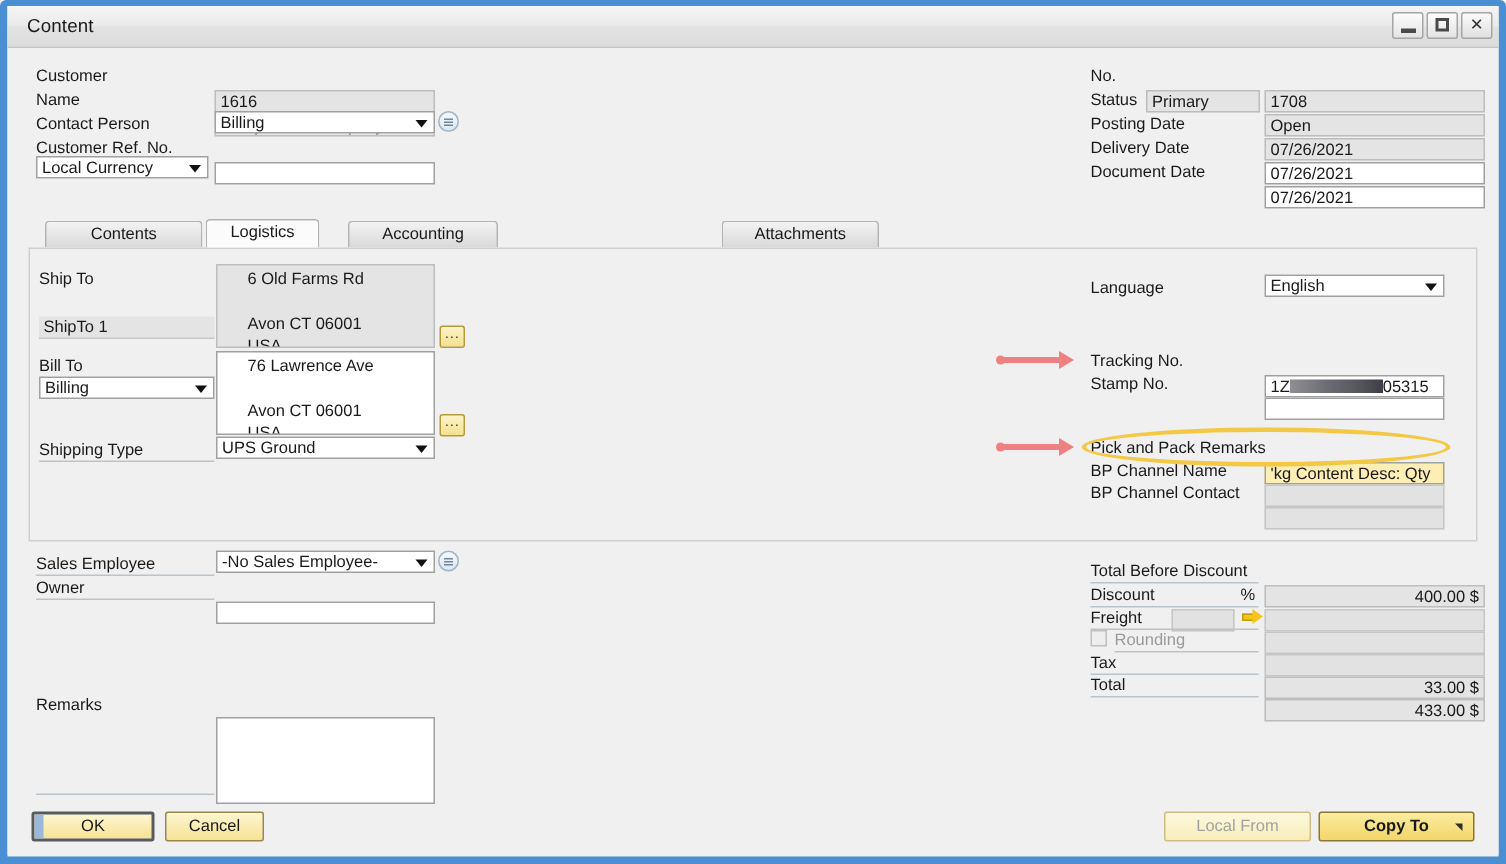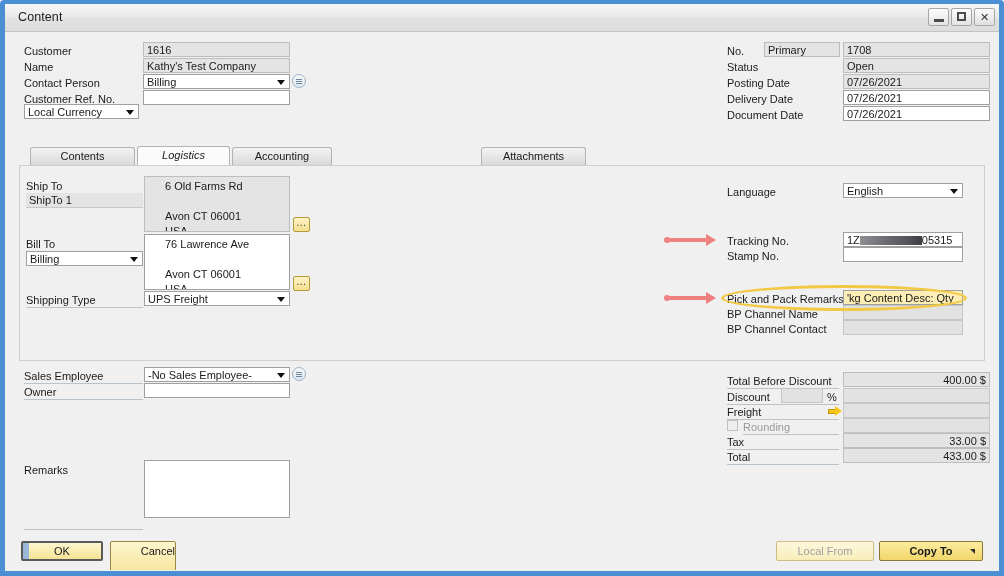--- a/index.html
+++ b/index.html
@@ -113,20 +113,21 @@
     position: absolute;
     box-sizing: border-box;
     border: 1px solid #a0a0a0;
     background: #ffffff;
     font-size: 11px;
     line-height: 13px;
     padding: 1px 3px;
     color: #1a1a1a;
     white-space: nowrap;
     overflow: hidden;
+    margin-top: 18px;
   }
   .fld.ro {
     background: #e4e4e4;
     border: 1px solid #bdbdbd;
   }
   .fld.ro2 {
     background: #e2e2e2;
     border: 1px solid #c6c6c6;
   }
   .fld.flat {
@@ -414,21 +415,21 @@
   <div class="fld ro" style="left:838px; top:70px; width:147px; height:15px;">07/26/2021</div>
 
   <div class="lbl" style="left:722px; top:89px;">Delivery Date</div>
   <div class="fld" style="left:838px; top:86px; width:147px; height:15px;">07/26/2021</div>
 
   <div class="lbl" style="left:722px; top:105px;">Document Date</div>
   <div class="fld" style="left:838px; top:102px; width:147px; height:15px;">07/26/2021</div>
 
   <div class="tabstrip">
     <div class="tab" style="left:11px;  width:105px;">Contents</div>
-    <div class="tab active" style="left:118px; width:93px; top:-1px;font-style:italic;">Logistics</div>
+    <div class="tab active" style="left:118px; width:76px; top:-1px;">Logistics</div>
     <div class="tab" style="left:213px; width:100px;">Accounting</div>
     <div class="tab" style="left:462px; width:105px;">Attachments</div>
   </div>
 
   <div class="panel" style="left:14px; top:161px; width:966px; height:196px;"></div>
 
   <div class="lbl" style="left:21px; top:176px;">Ship To</div>
   <div class="fld flat" style="left:21px; top:189px; width:117px; height:15px;">ShipTo 1</div>
   <div class="addrbox ro" style="left:139px; top:172px; width:146px; height:56px;">
     <div>6 Old Farms Rd</div>
@@ -446,21 +447,21 @@
   <div class="addrbox wh" style="left:139px; top:230px; width:146px; height:56px;">
     <div>76 Lawrence Ave</div>
     <div style="height:15px;"></div>
     <div>Avon CT  06001</div>
     <div>USA</div>
   </div>
   <div class="ellipsisbtn" style="left:288px; top:272px;">...</div>
 
   <div class="lbl underline" style="left:21px; top:290px; width:117px;">Shipping Type</div>
   <div class="combo" style="left:139px; top:287px; width:146px; height:15px;">
-    <span>UPS Freight</span>
+    <span>UPS Ground</span>
     <span class="arrow"></span>
   </div>
 
   <div class="lbl" style="left:722px; top:182px;">Language</div>
   <div class="combo" style="left:838px; top:179px; width:120px; height:15px;">
     <span>English</span>
     <span class="arrow"></span>
   </div>
 
   <div class="lbl" style="left:722px; top:231px;">Tracking No.</div>
@@ -528,21 +529,21 @@
   <div class="lbl grey underline" style="left:738px; top:417px; width:96px;">Rounding</div>
   <div class="fld ro2" style="left:838px; top:414px; width:147px; height:15px;"></div>
 
   <div class="lbl underline" style="left:722px; top:432px; width:112px;">Tax</div>
   <div class="fld ro num" style="left:838px; top:429px; width:147px; height:15px;">33.00 $</div>
 
   <div class="lbl underline" style="left:722px; top:447px; width:112px;">Total</div>
   <div class="fld ro num" style="left:838px; top:444px; width:147px; height:15px;">433.00 $</div>
 
   <div class="btn primary" style="left:16px; top:537px; width:82px; height:20px;">OK</div>
-  <div class="btn" style="left:105px; top:537px; width:66px; height:36px;text-align:right;">Cancel</div>
+  <div class="btn" style="left:105px; top:537px; width:66px; height:20px;">Cancel</div>
   <div class="btn disabled" style="left:771px; top:537px; width:98px; height:20px;">Local From</div>
   <div class="btn strong" style="left:874px; top:537px; width:104px; height:20px;">
     <span>Copy To</span>
     <span class="dd"></span>
   </div>
 
 </div>
 </div>
 
 </body></html>

